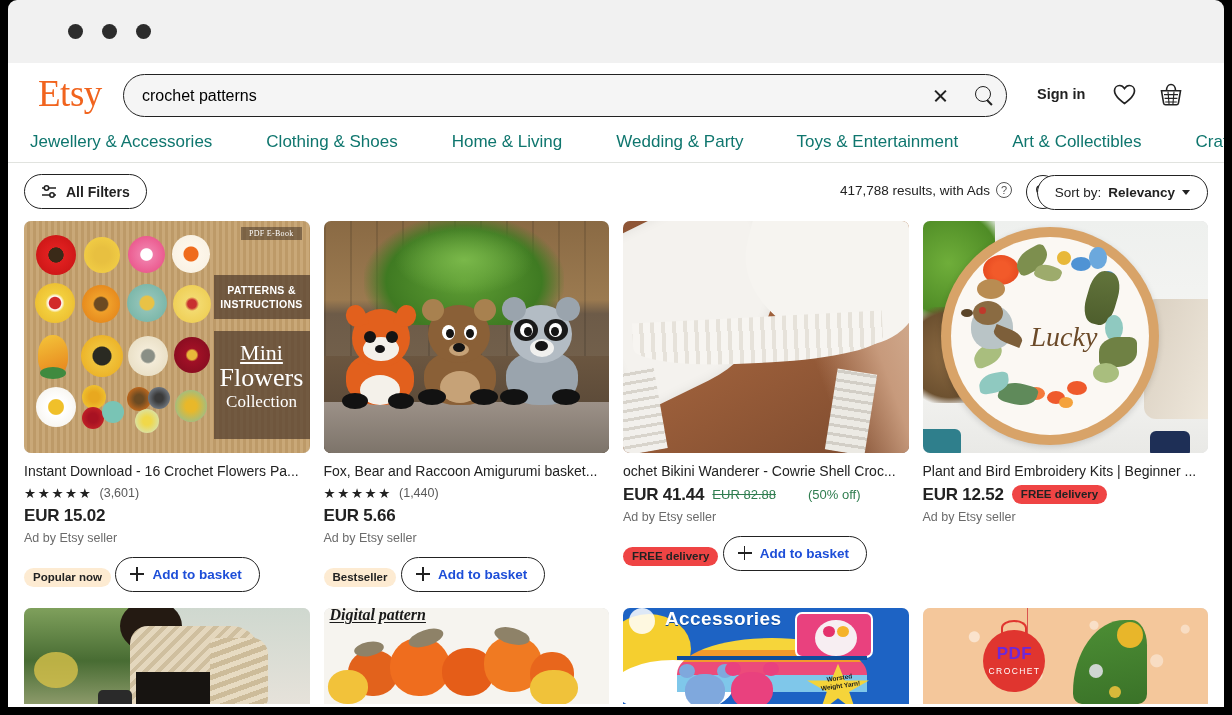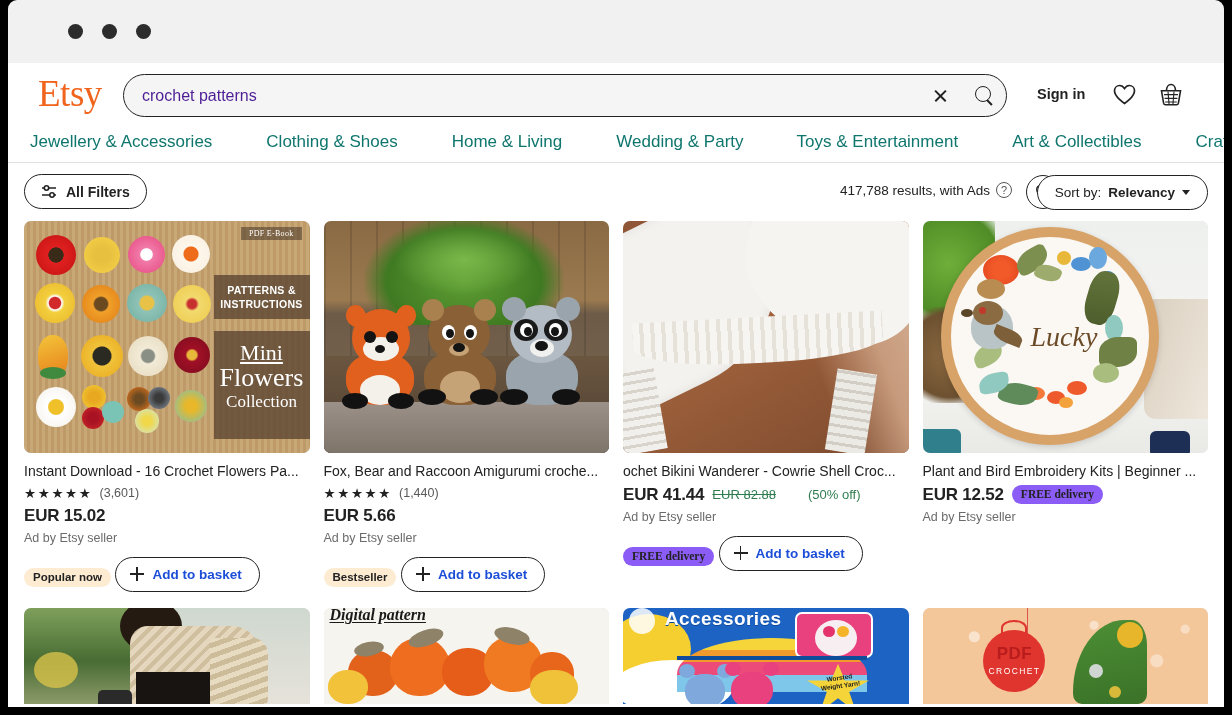--- a/index.html
+++ b/index.html
@@ -33,21 +33,21 @@
     font-family: "Liberation Serif", serif;
     font-size: 37px; color: #f1641e; letter-spacing: -0.5px; line-height: 1;
   }
   .searchbar {
     position: absolute; left: 115px; top: 11px; width: 884px; height: 43px;
     background: #f5f5f5; border: 1.5px solid #222; border-radius: 40px;
     display: flex; align-items: center;
   }
   .search-input {
     flex: 1; border: none; background: transparent; outline: none;
-    font-family: "Liberation Sans", sans-serif; font-size: 16px; color: #4c1d95;
+    font-family: "Liberation Sans", sans-serif; font-size: 16px; color: #000000;
     padding: 0 18px;
   }
   .search-input::placeholder { color: #9a9a9a; }
   .icon-btn {
     width: 44px; height: 40px; display: flex; align-items: center;
     justify-content: center; background: none; border: none; cursor: pointer;
   }
   .clear-x { position: relative; width: 15px; height: 15px; }
   .clear-x::before, .clear-x::after {
     content: ""; position: absolute; left: 0; top: 7px; width: 15px; height: 1.7px;
@@ -137,21 +137,21 @@
   .pricerow { margin-top: 5px; display: flex; align-items: center; gap: 8px; }
   .price { font-size: 17px; font-weight: bold; color: #222; letter-spacing: -0.2px; }
   .oldprice { font-size: 13px; color: #2f7d4f; text-decoration: line-through; }
   .discount { font-size: 13px; color: #2f7d4f; margin-left: 24px; }
   .adby { margin-top: 5px; font-size: 12.5px; color: #6b6b6b; }
   .badge {
     display: inline-block; margin-top: 7px; padding: 3px 9px 4px;
     border-radius: 11px; font-size: 11.5px; font-weight: bold; color: #222;
   }
   .badge.tan { background: #fdebd2; }
-  .badge.green { background: #8b5cf6; font-family: Liberation Serif, serif; }
+  .badge.green { background: #ef4444; }
   .badge.inline { margin-top: 0; }
   .basket-btn {
     margin-top: 12px; display: inline-flex; align-items: center; gap: 8px;
     height: 35px; padding: 0 17px 0 14px;
     border: 1.3px solid #222; border-radius: 30px; background: #fff; cursor: pointer;
   }
   .basket-btn span.lbl { font-size: 13.5px; font-weight: bold; color: #1d4ed8; }
   .plus { position: relative; width: 14px; height: 14px; }
   .plus::before, .plus::after {
     content: ""; position: absolute; background: #222;
@@ -360,21 +360,21 @@
             <div style="position:absolute;left:18px;top:18px;width:13px;height:14px;border-radius:50%;background:#fff;"></div>
             <div style="position:absolute;left:47px;top:18px;width:13px;height:14px;border-radius:50%;background:#fff;"></div>
             <div style="position:absolute;left:22px;top:22px;width:8px;height:9px;border-radius:50%;background:#141414;"></div>
             <div style="position:absolute;left:49px;top:22px;width:8px;height:9px;border-radius:50%;background:#141414;"></div>
             <div style="position:absolute;left:28px;top:34px;width:24px;height:18px;border-radius:50%;background:#f0f0ee;"></div>
             <div style="position:absolute;left:33px;top:36px;width:13px;height:10px;border-radius:50%;background:#141414;"></div>
             <div style="position:absolute;left:-2px;top:84px;width:28px;height:16px;border-radius:50%;background:#121212;"></div>
             <div style="position:absolute;left:50px;top:84px;width:28px;height:16px;border-radius:50%;background:#121212;"></div>
           </div>
         </div>
-        <div class="ttl">Fox, Bear and Raccoon Amigurumi croche...</div>
+        <div class="ttl">Fox, Bear and Raccoon Amigurumi basket...</div>
         <div class="rating">
           <span class="stars">★★★★★</span>
           <span class="revcount">(1,440)</span>
         </div>
         <div class="pricerow">
           <span class="price">EUR 5.66</span>
         </div>
         <div class="adby">Ad by Etsy seller</div>
         <div class="badge tan">Bestseller</div>
         <div class="basket-btn">
@@ -549,21 +549,21 @@
             radial-gradient(circle at 18% 30%,rgba(255,255,255,.5) 0 5px,transparent 6px),
             radial-gradient(circle at 60% 18%,rgba(255,255,255,.45) 0 4px,transparent 5px),
             radial-gradient(circle at 82% 55%,rgba(255,255,255,.4) 0 6px,transparent 7px),
             radial-gradient(circle at 40% 70%,rgba(255,255,255,.4) 0 5px,transparent 6px),
             radial-gradient(circle at 92% 22%,rgba(255,255,255,.4) 0 4px,transparent 5px);"></div>
           <div style="position:absolute;left:104px;top:0;width:1.5px;height:26px;background:#d9534f;"></div>
           <div style="position:absolute;left:60px;top:22px;width:62px;height:62px;border-radius:50%;background:#e0352f;"></div>
           <div style="position:absolute;left:78px;top:12px;width:26px;height:16px;
                border:2.5px solid #e0352f;border-radius:50% 50% 0 0;border-bottom:none;"></div>
           <div style="position:absolute;left:66px;top:36px;width:52px;font-size:17px;font-weight:bold;
-               color:#b91c1c;text-align:center;letter-spacing:.5px;">PDF</div>
+               color:#6d28d9;text-align:center;letter-spacing:.5px;">PDF</div>
           <div style="position:absolute;left:62px;top:58px;width:60px;font-size:8.5px;color:#fff;
                text-align:center;letter-spacing:1.4px;">CROCHET</div>
           <div style="position:absolute;left:150px;top:12px;width:74px;height:84px;
                background:linear-gradient(170deg,#4d8f35,#3a7228);
                border-radius:70% 20% 12% 12% / 86% 30% 12% 12%;"></div>
           <div style="position:absolute;left:194px;top:14px;width:26px;height:26px;border-radius:50%;background:#e8b62a;"></div>
           <div style="position:absolute;left:166px;top:56px;width:14px;height:14px;border-radius:50%;background:#cfd6d2;"></div>
           <div style="position:absolute;left:186px;top:78px;width:12px;height:12px;border-radius:50%;background:#d8b93a;"></div>
         </div>
       </div>

